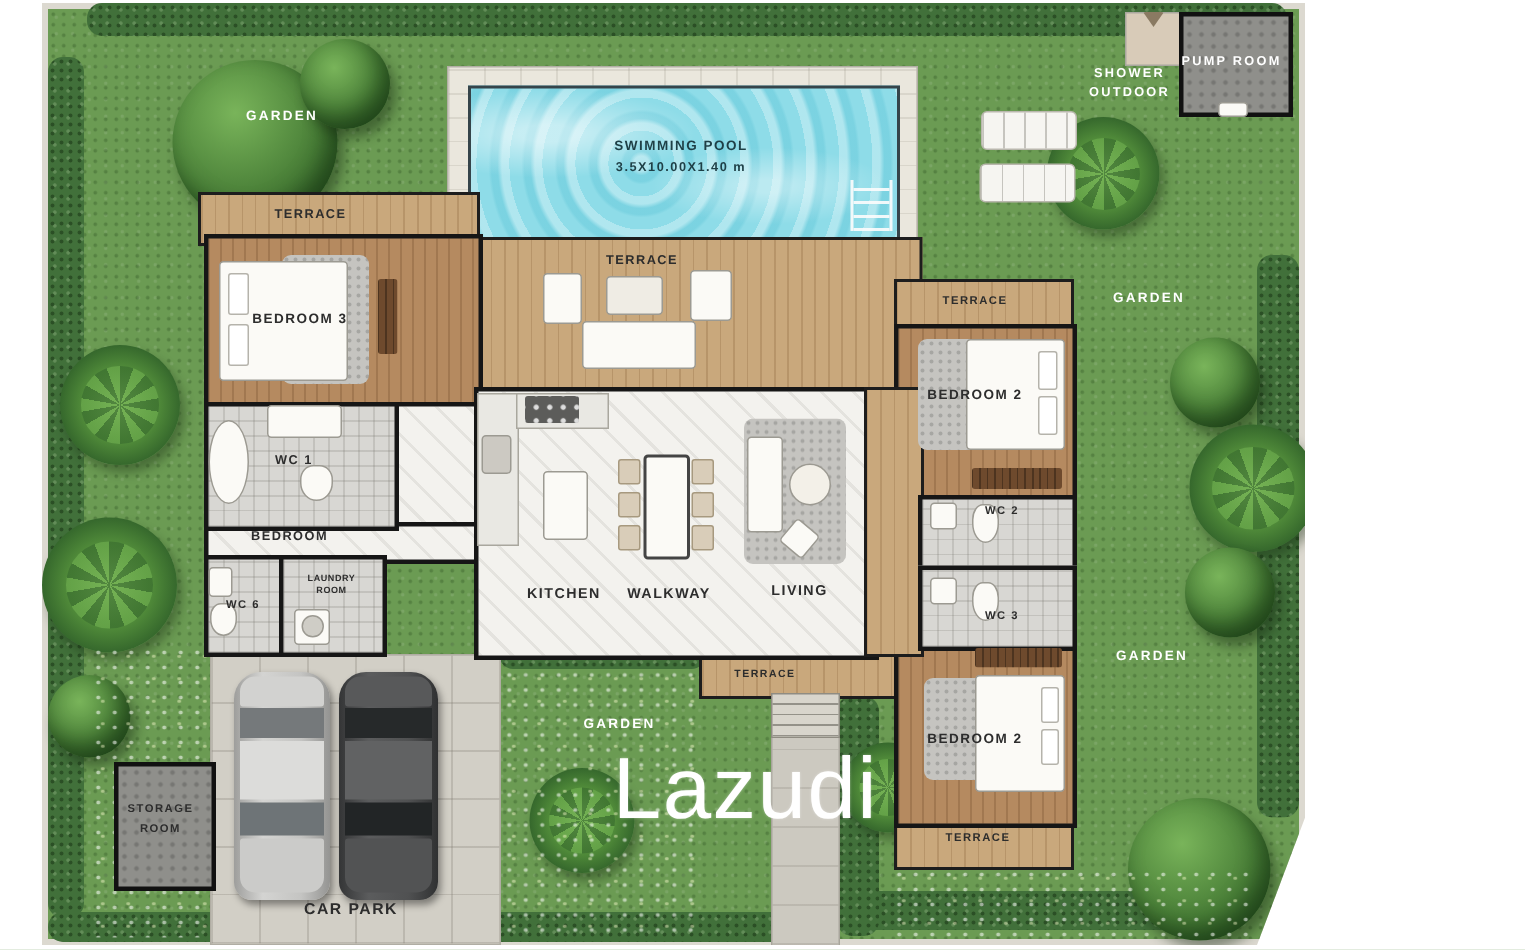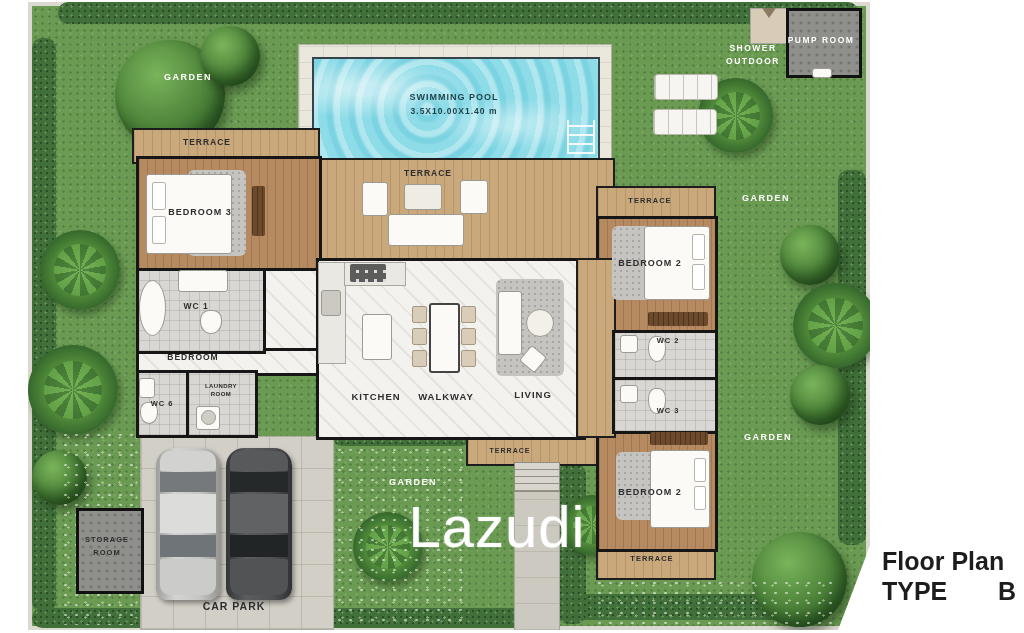--- a/index.html
+++ b/index.html
@@ -273,21 +273,14 @@
   <div class="lbl s6" style="left:221px;top:386px;">LAUNDRY</div>
   <div class="lbl s6" style="left:221px;top:394px;">ROOM</div>
   <div class="lbl s95" style="left:376px;top:396px;">KITCHEN</div>
   <div class="lbl s95" style="left:446px;top:396px;">WALKWAY</div>
   <div class="lbl s95" style="left:533px;top:394px;">LIVING</div>
   <div class="lbl s75" style="left:107px;top:539px;">STORAGE</div>
   <div class="lbl s75" style="left:107px;top:552px;">ROOM</div>
   <div class="lbl s105" style="left:234px;top:606px;">CAR PARK</div>
 
   <div class="watermark" style="left:497px;top:526px;">Lazudi</div>
-  <div class="plan-title">
-    <div>Floor Plan</div>
-    <div class="row2">
-      <span>TYPE</span>
-      <span>B</span>
-    </div>
-  </div>
 
 </div>
 
 </body></html>

